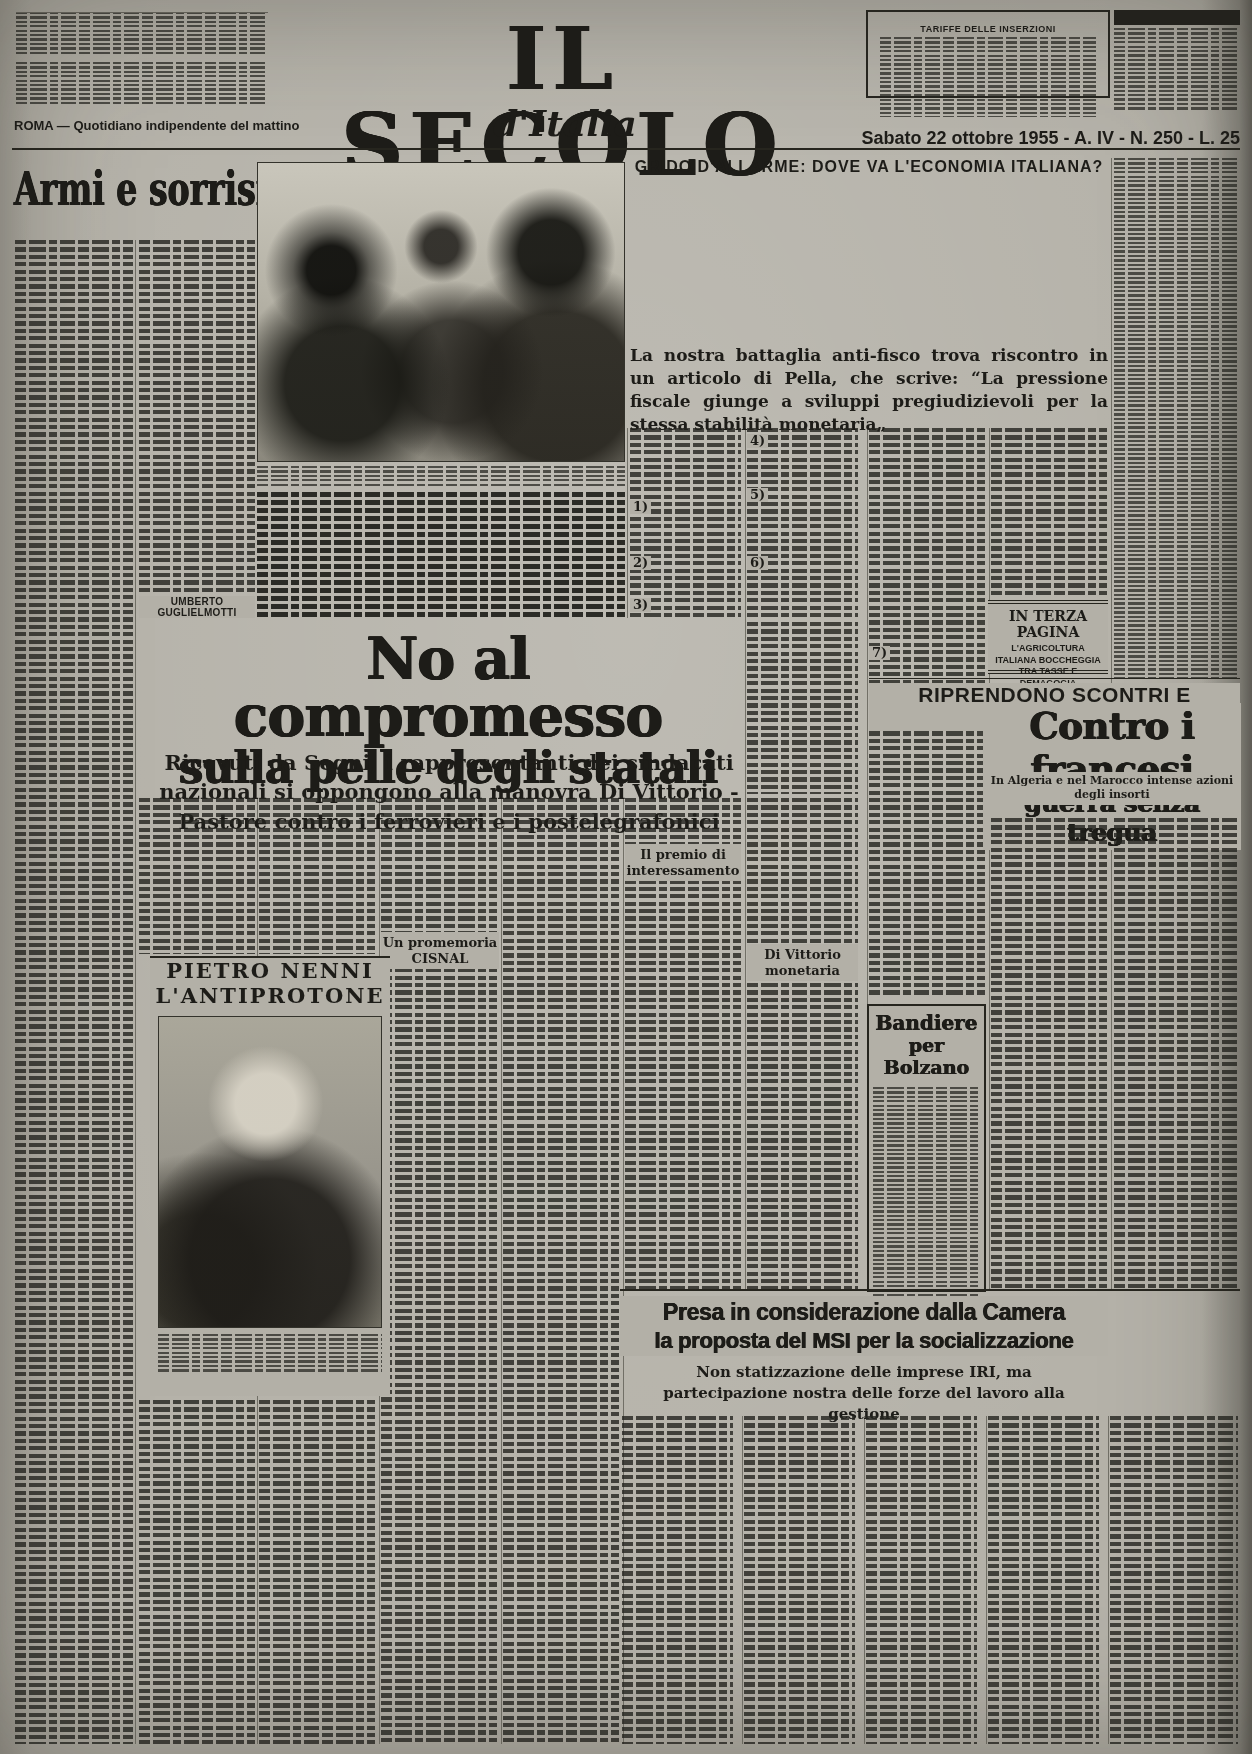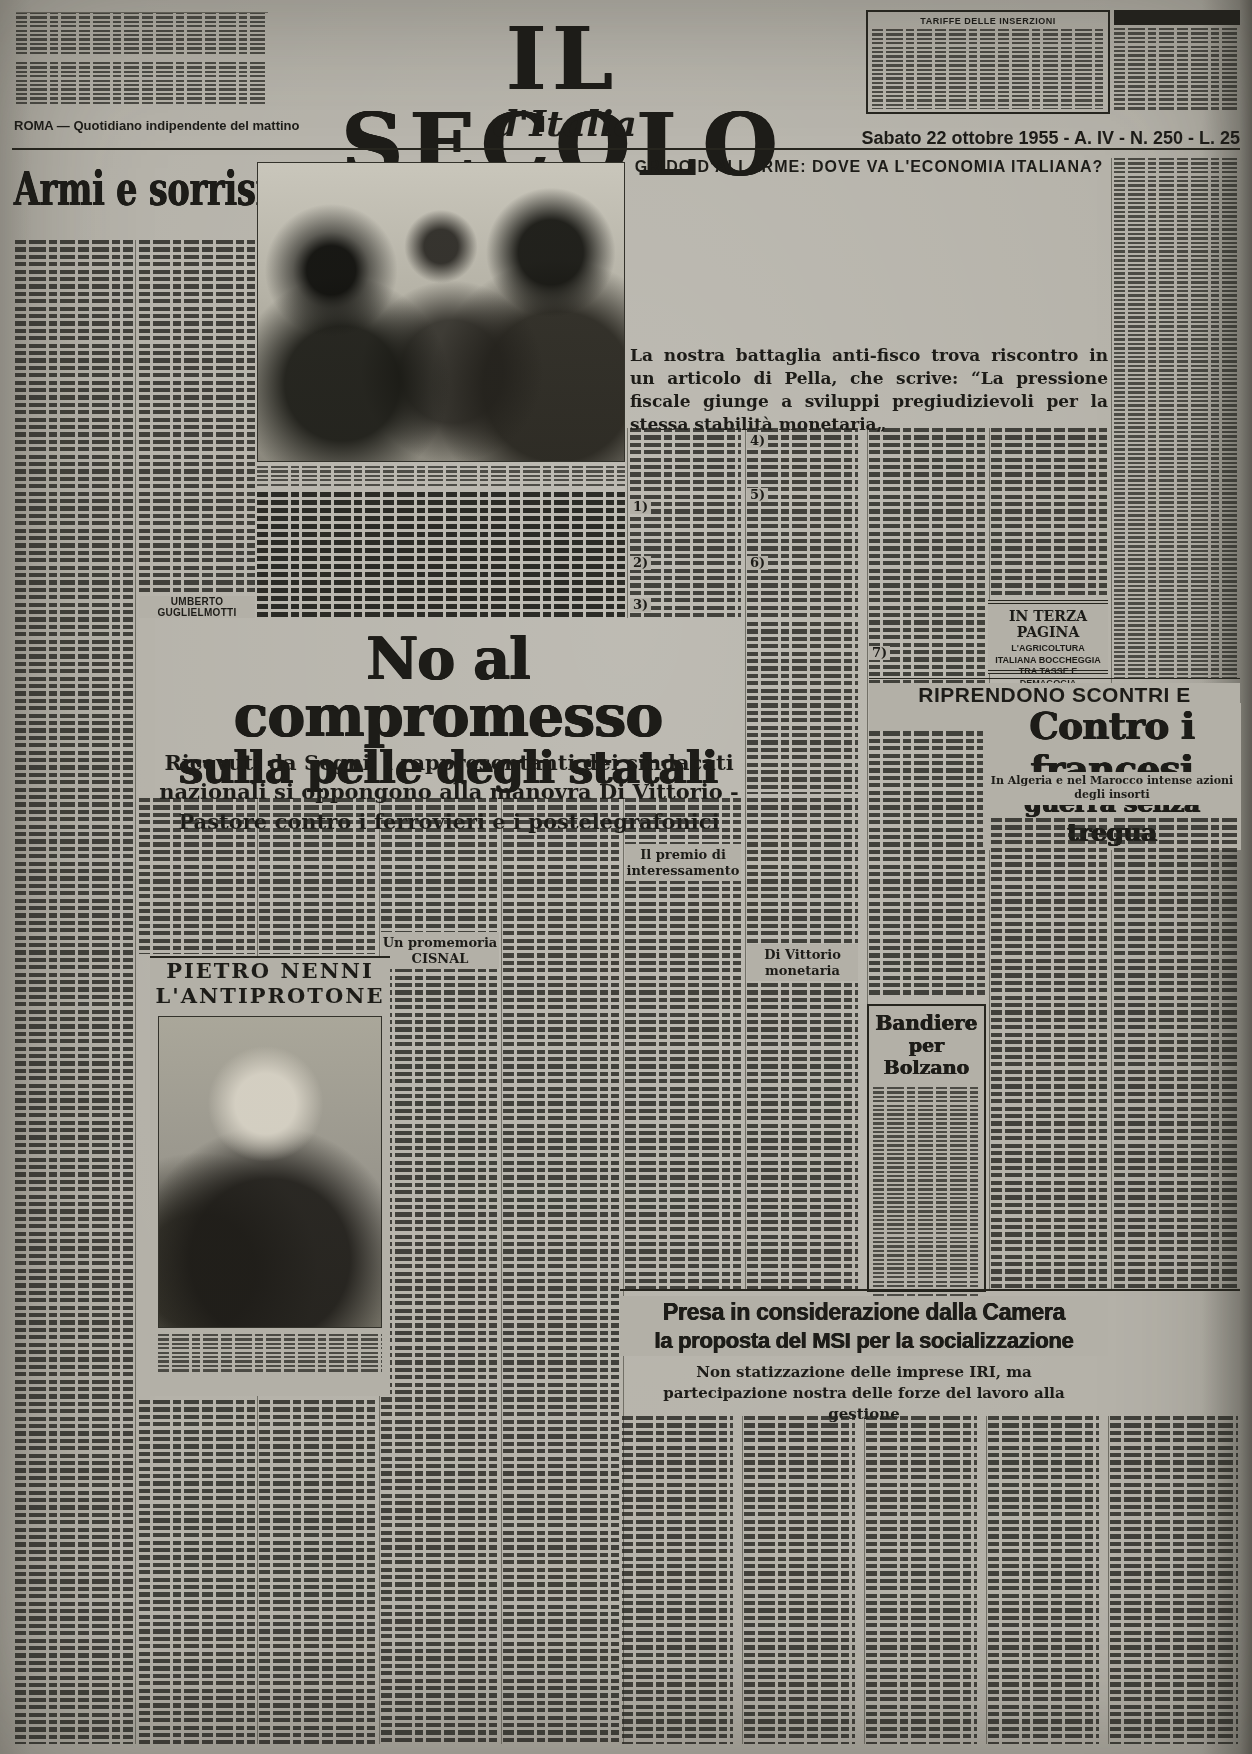--- a/index.html
+++ b/index.html
@@ -85,21 +85,21 @@
   <div class="vrule" style="left:986px;top:1416px;height:328px"></div>
   <div class="vrule" style="left:1108px;top:1416px;height:328px"></div>
 
   <div class="abs greek tiny" style="left:16px;top:12px;width:252px;height:44px;border-top:1px solid #4a4840;border-bottom:1px solid #4a4840"></div>
   <div class="abs greek tiny" style="left:16px;top:62px;width:252px;height:44px;border-bottom:1px solid #4a4840"></div>
   <div class="abs sans" style="left:14px;top:118px;width:360px;font-size:13px;font-weight:bold">ROMA — Quotidiano indipendente del mattino</div>
 
   <div class="abs fat center" style="left:275px;top:16px;width:575px;font-size:86px;font-weight:bold;letter-spacing:6px;line-height:1">IL SECOLO</div>
   <div class="abs center" style="left:330px;top:102px;width:470px;font-size:36px;font-weight:bold;font-style:italic">d'Italia</div>
 
-  <div class="abs" style="left:866px;top:10px;width:244px;height:104px;border:2px solid #26251f;padding:4px">
+  <div class="abs" style="left:866px;top:10px;width:244px;height:88px;border:2px solid #26251f;padding:12px">
     <div class="sans center" style="font-size:9px;font-weight:bold;letter-spacing:.5px">TARIFFE DELLE INSERZIONI</div>
     <div class="greek tiny" style="position:relative;width:100%;height:80px;margin-top:3px"></div>
   </div>
   <div class="abs" style="left:1114px;top:10px;width:126px;height:100px">
     <div style="width:100%;height:15px;background:#23221d"></div>
     <div class="greek tiny" style="position:relative;width:100%;height:82px;margin-top:3px"></div>
   </div>
   <div class="abs sans" style="left:700px;top:128px;width:540px;font-size:18px;font-weight:bold;text-align:right">Sabato 22 ottobre 1955 - A. IV - N. 250 - L. 25</div>
   <div class="hrule" style="left:12px;top:148px;width:1228px;height:2px"></div>
 

